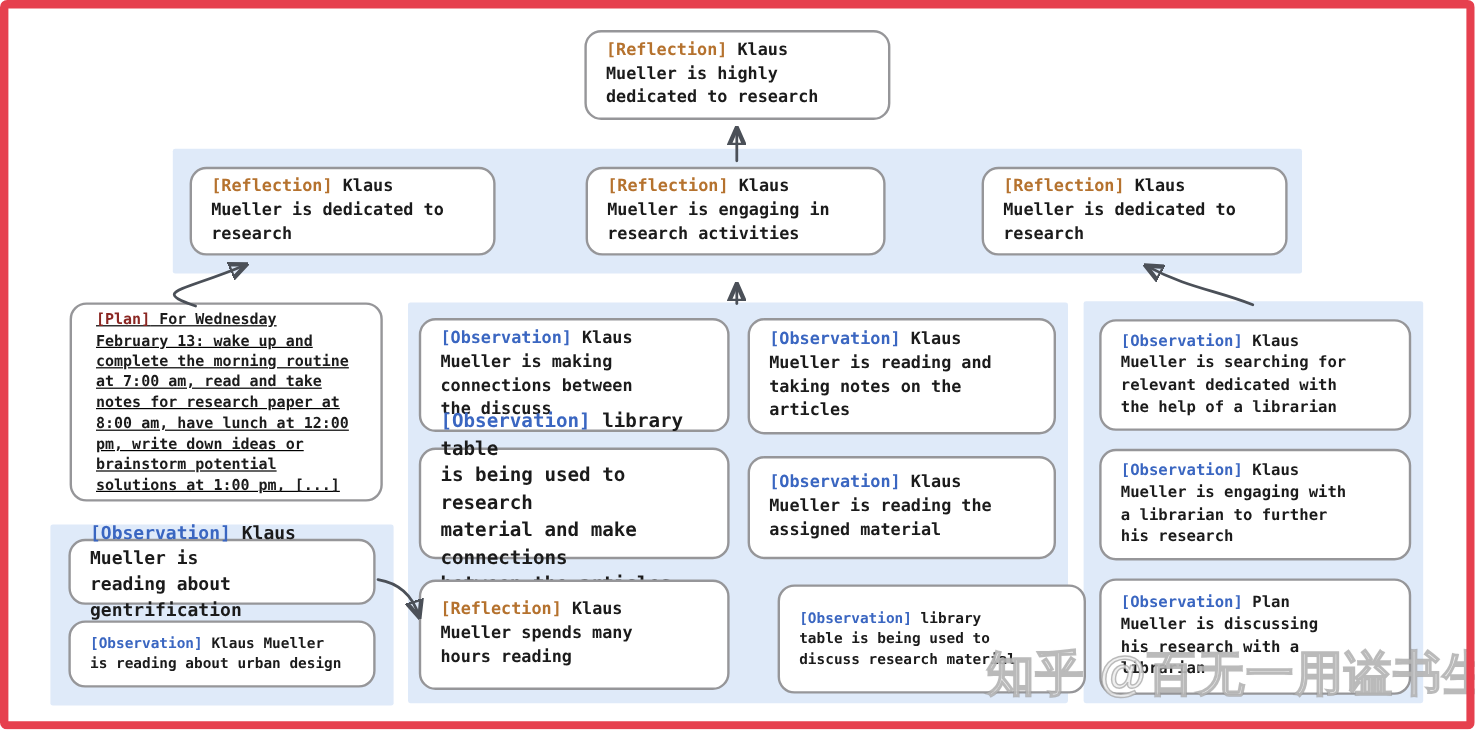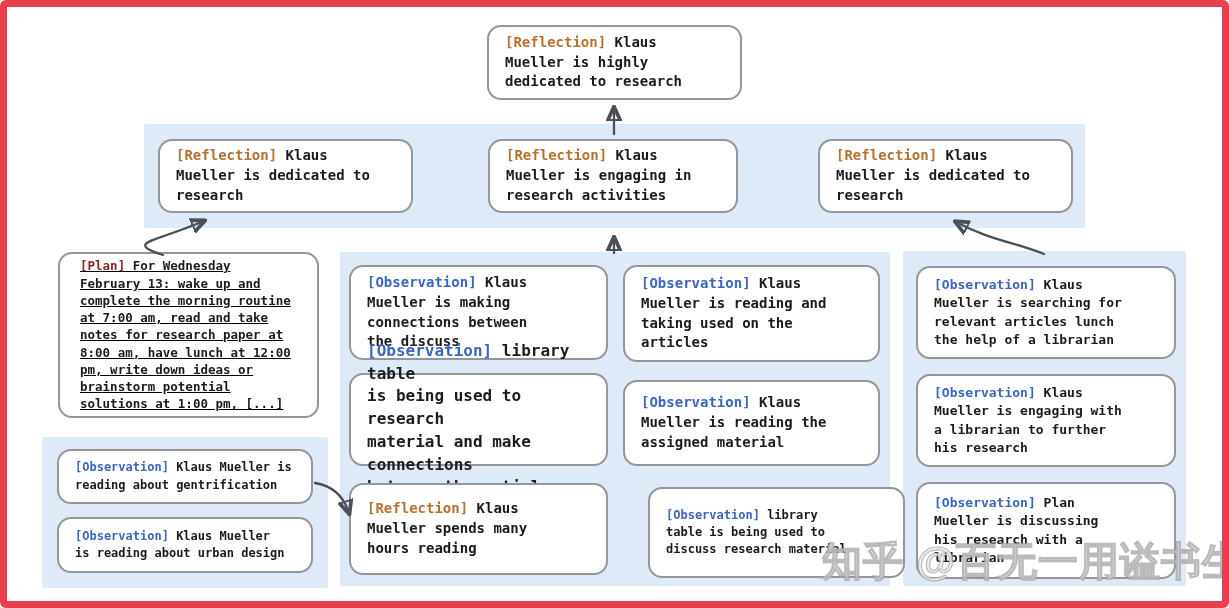--- a/index.html
+++ b/index.html
@@ -23,21 +23,21 @@
   .tag-refl{color:var(--reflection-tag);}
   .tag-obs{color:var(--observation-tag);}
   .tag-plan{color:var(--plan-tag);}
 
   .n-root {left:487px;top:25px; width:255px;height:75px;font-size:14px;}
   .n-l2a  {left:158px;top:139px;width:255px;height:74px;font-size:14px;}
   .n-l2b  {left:488px;top:139px;width:250px;height:74px;font-size:14px;}
   .n-l2c  {left:818px;top:139px;width:255px;height:74px;font-size:14px;}
   .n-plan {left:58px; top:252px;width:261px;height:166px;font-size:12.5px;text-decoration:underline;}
   .n-plan .node-text{padding-left:20px;line-height:1.38;}
-  .n-lo1  {left:57px; top:449px;width:256px;height:55px;font-size:12px;}
+  .n-lo1  {left:57px; top:449px;width:256px;height:55px;font-size:15px;}
   .n-lo2  {left:57px; top:517px;width:256px;height:56px;font-size:12px;}
   .n-m1   {left:349px;top:265px;width:259px;height:95px;font-size:14px;}
   .n-m2   {left:349px;top:373px;width:259px;height:93px;font-size:16px;}
   .n-m3   {left:349px;top:483px;width:259px;height:92px;font-size:14px;}
   .n-n1   {left:623px;top:265px;width:257px;height:97px;font-size:14px;}
   .n-n2   {left:623px;top:380px;width:257px;height:86px;font-size:14px;}
   .n-n3   {left:648px;top:487px;width:257px;height:91px;font-size:12px;}
   .n-r1   {left:916px;top:266px;width:260px;height:93px;font-size:13px;}
   .n-r2   {left:916px;top:374px;width:260px;height:93px;font-size:13px;}
   .n-r3   {left:916px;top:482px;width:260px;height:97px;font-size:13px;}
@@ -132,38 +132,38 @@
   </div>
   <div class="node n-m3">
     <div class="node-text"><span class="tag-refl">[Reflection]</span><span> Klaus
 Mueller spends many
 hours reading</span></div>
   </div>
 
   <div class="node n-n1">
     <div class="node-text"><span class="tag-obs">[Observation]</span><span> Klaus
 Mueller is reading and
-taking used on the
+taking notes on the
 articles</span></div>
   </div>
   <div class="node n-n2">
     <div class="node-text"><span class="tag-obs">[Observation]</span><span> Klaus
 Mueller is reading the
 assigned material</span></div>
   </div>
   <div class="node n-n3">
     <div class="node-text"><span class="tag-obs">[Observation]</span><span> library
 table is being used to
 discuss research material</span></div>
   </div>
 
   <div class="node n-r1">
     <div class="node-text"><span class="tag-obs">[Observation]</span><span> Klaus
 Mueller is searching for
-relevant articles lunch
+relevant dedicated with
 the help of a librarian</span></div>
   </div>
   <div class="node n-r2">
     <div class="node-text"><span class="tag-obs">[Observation]</span><span> Klaus
 Mueller is engaging with
 a librarian to further
 his research</span></div>
   </div>
   <div class="node n-r3">
     <div class="node-text"><span class="tag-obs">[Observation]</span><span> Plan

